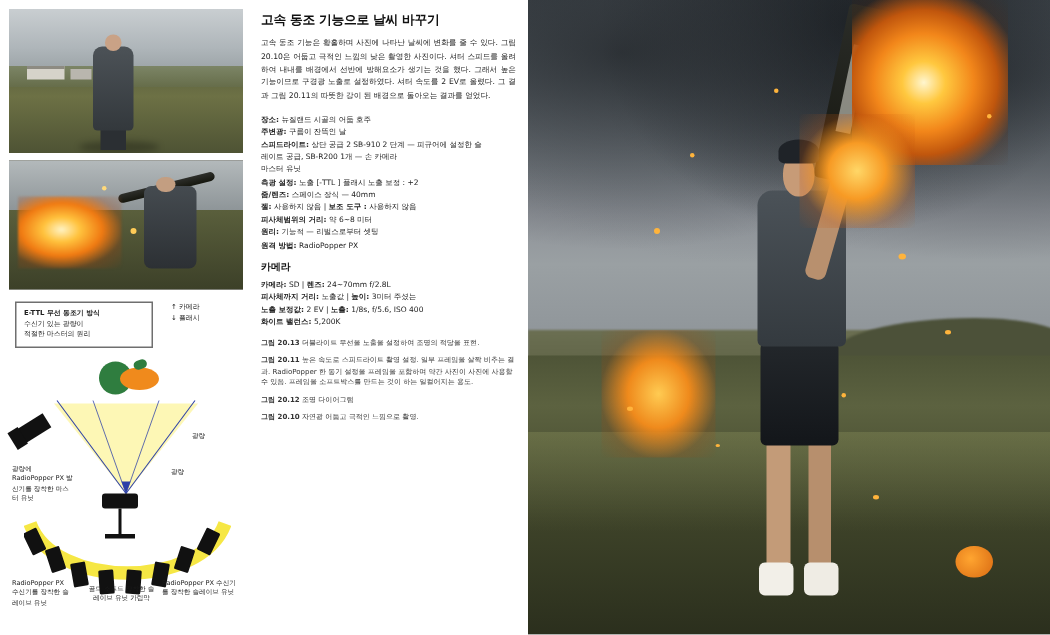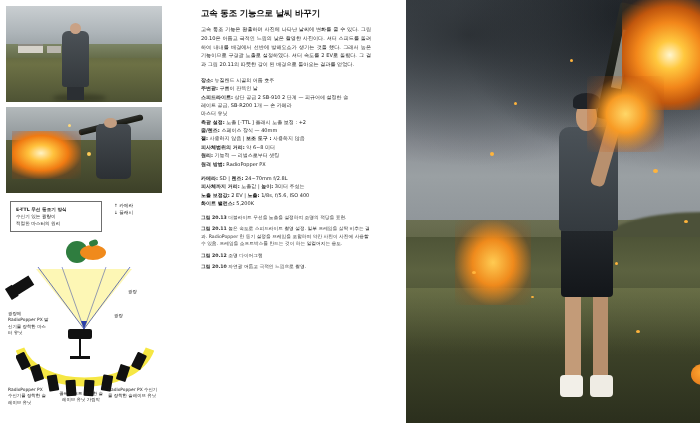--- a/index.html
+++ b/index.html
@@ -4,21 +4,21 @@
 <style>
   * { box-sizing: border-box; }
   html, body { margin: 0; padding: 0; }
   body {
     width: 700px; height: 423px;
     background: #ffffff;
     font-family: "DejaVu Sans", sans-serif;
     overflow: hidden;
     position: relative;
   }
-  .page { position: relative; width: 620px; height: 423px; display: flex; gap: 27px; }
+  .page { position: relative; width: 620px; height: 423px; display: flex; }
 
   
   .left-col {
     width: 166px; height: 423px; position: relative;
     background: #ffffff; flex: 0 0 166px;
     padding: 6px 4px 0 6px;
   }
 
   .photo {
     position: relative; overflow: hidden;
@@ -368,20 +368,21 @@
       <li>레이트 공급, SB-R200 1개 — 손 카메라</li>
       <li>마스터 유닛</li>
       <li><b>측광 설정:</b> 노출 [-TTL ] 플래시 노출 보정 : +2</li>
       <li><b>줌/렌즈:</b> 스페이스 장식 — 40mm</li>
       <li><b>젤:</b> 사용하지 않음 | <b>보조 도구 :</b> 사용하지 않음</li>
       <li><b>피사체범위의 거리:</b> 약 6~8 미터</li>
       <li><b>원리:</b> 기능적 — 리벌스로부터 셋팅</li>
       <li><b>원격 방법:</b> RadioPopper PX</li>
     </ul>
 
+    <h2 class="sec">카메라</h2>
     <ul class="spec">
       <li><b>카메라:</b> SD | <b>렌즈:</b> 24~70mm f/2.8L</li>
       <li><b>피사체까지 거리:</b> 노출값 | <b>높이:</b> 3미터 주셨는</li>
       <li><b>노출 보정값:</b> 2 EV | <b>노출:</b> 1/8s, f/5.6, ISO 400</li>
       <li><b>화이트 밸런스:</b> 5,200K</li>
     </ul>
 
     <div class="caps">
       <div class="cap">
         <b>그림 20.13</b>

